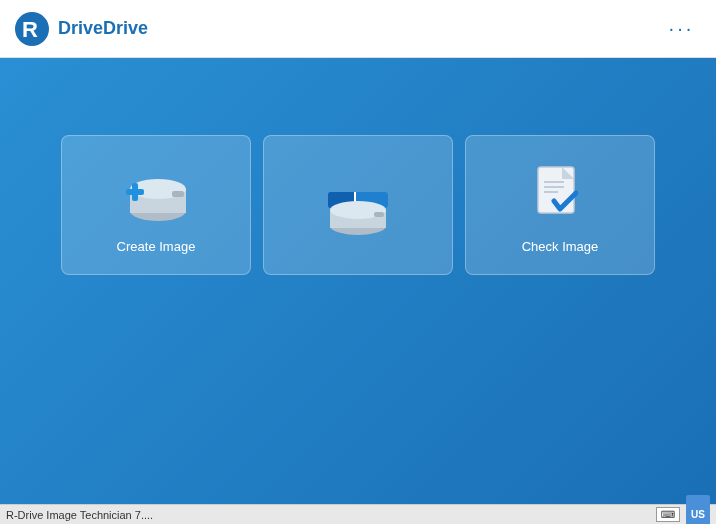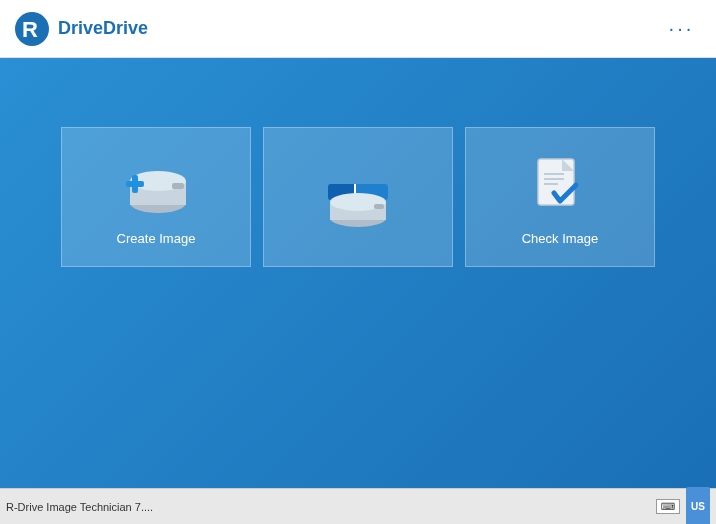--- a/index.html
+++ b/index.html
@@ -62,21 +62,21 @@
 
     #grid {
       display: grid;
       grid-template-columns: repeat(3, 190px);
       grid-template-rows: repeat(2, 140px);
       gap: 12px;
     }
 
     .tile {
       background: rgba(255,255,255,0.18);
-      border-radius: 0;
+      border-radius: 8px;
       display: flex;
       flex-direction: column;
       align-items: center;
       justify-content: center;
       cursor: pointer;
       border: 1px solid rgba(255,255,255,0.3);
       transition: background 0.15s;
       padding: 10px;
       gap: 8px;
     }
@@ -91,21 +91,21 @@
 
     .tile-label {
       color: white;
       font-size: 13px;
       text-align: center;
       font-weight: normal;
     }
 
     
     #statusbar {
-      height: 36px;
+      height: 20px;
       background: #e8e8e8;
       border-top: 1px solid #ccc;
       display: flex;
       align-items: center;
       justify-content: space-between;
       padding: 0 6px;
       font-size: 11px;
       color: #333;
     }
     #statusbar-right {

